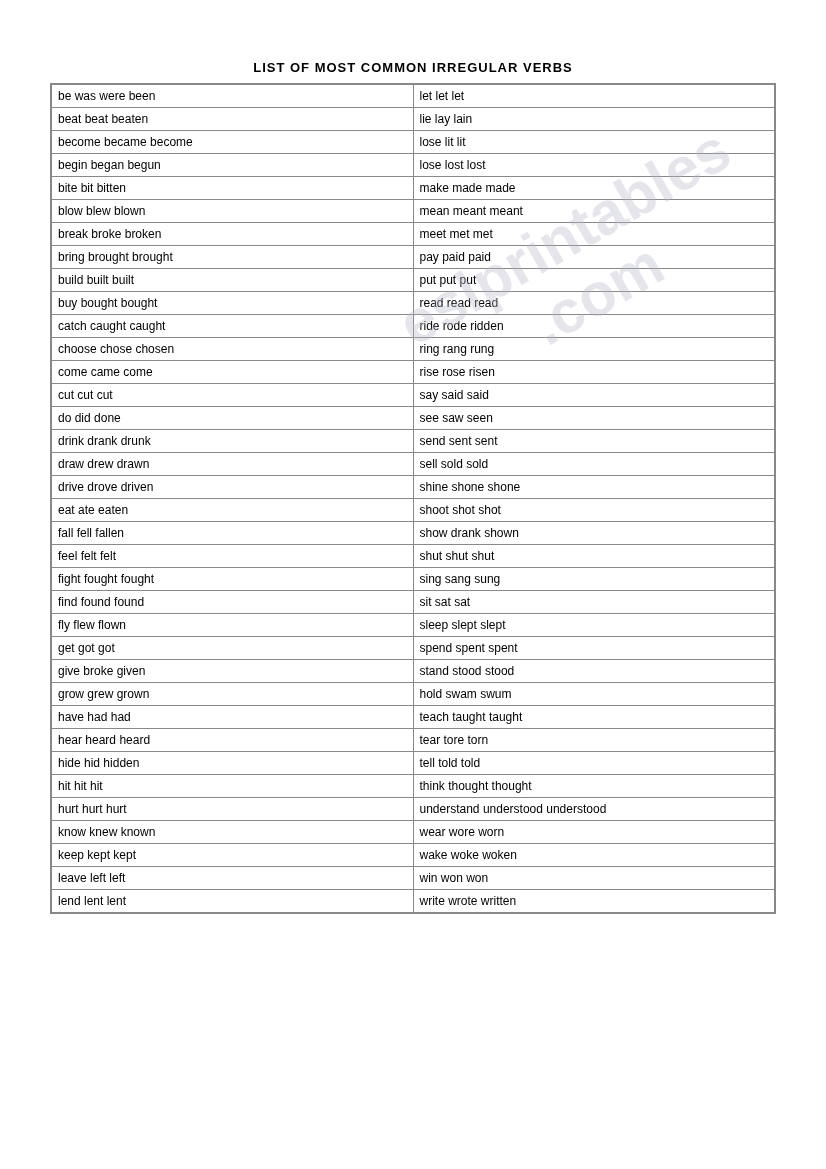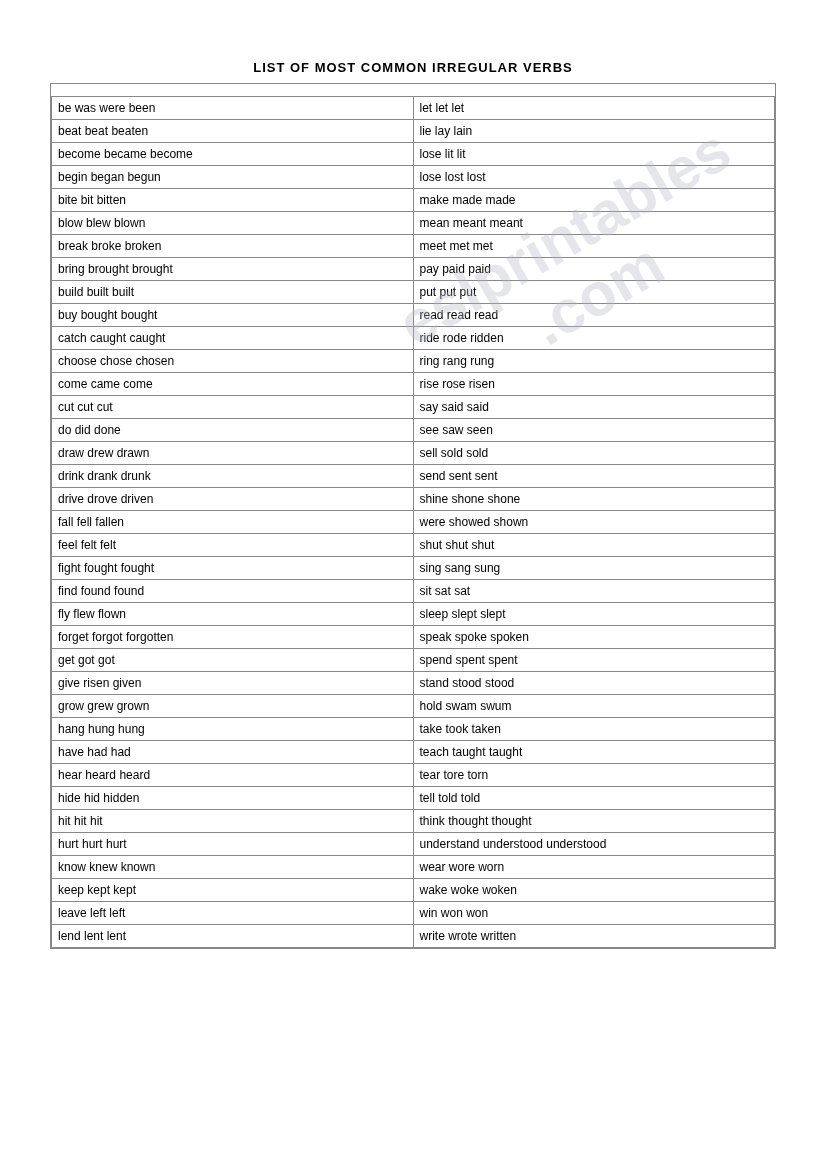--- a/index.html
+++ b/index.html
@@ -32,21 +32,20 @@
     .table-wrap {
       width: 100%;
       border: 1px solid #888;
       border-collapse: collapse;
     }
     table {
       width: 100%;
       border-collapse: collapse;
       font-size: 12px;
       font-family: Arial, sans-serif;
-      margin-top: 12px;
     }
     td {
       border: 1px solid #888;
       padding: 2px 6px;
       line-height: 1.5;
       vertical-align: middle;
     }
     tr td:first-child {
       width: 50%;
     }
@@ -129,70 +128,66 @@
           </tr>
           <tr>
             <td>cut cut cut</td>
             <td>say said said</td>
           </tr>
           <tr>
             <td>do did done</td>
             <td>see saw seen</td>
           </tr>
           <tr>
+            <td>drink drank drunk</td>
+            <td>send sent sent</td>
+          </tr>
+          <tr>
             <td>draw drew drawn</td>
             <td>sell sold sold</td>
           </tr>
           <tr>
-            <td>drink drank drunk</td>
-            <td>send sent sent</td>
-          </tr>
-          <tr>
             <td>drive drove driven</td>
             <td>shine shone shone</td>
           </tr>
           <tr>
+            <td>eat ate eaten</td>
+            <td>shoot shot shot</td>
+          </tr>
+          <tr>
             <td>fall fell fallen</td>
-            <td>were showed shown</td>
+            <td>show drank shown</td>
           </tr>
           <tr>
             <td>feel felt felt</td>
             <td>shut shut shut</td>
           </tr>
           <tr>
             <td>fight fought fought</td>
             <td>sing sang sung</td>
           </tr>
           <tr>
             <td>find found found</td>
             <td>sit sat sat</td>
           </tr>
           <tr>
             <td>fly flew flown</td>
             <td>sleep slept slept</td>
           </tr>
           <tr>
-            <td>forget forgot forgotten</td>
-            <td>speak spoke spoken</td>
-          </tr>
-          <tr>
             <td>get got got</td>
             <td>spend spent spent</td>
           </tr>
           <tr>
-            <td>give risen given</td>
+            <td>give broke given</td>
             <td>stand stood stood</td>
           </tr>
           <tr>
             <td>grow grew grown</td>
             <td>hold swam swum</td>
-          </tr>
-          <tr>
-            <td>hang hung hung</td>
-            <td>take took taken</td>
           </tr>
           <tr>
             <td>have had had</td>
             <td>teach taught taught</td>
           </tr>
           <tr>
             <td>hear heard heard</td>
             <td>tear tore torn</td>
           </tr>
           <tr>

